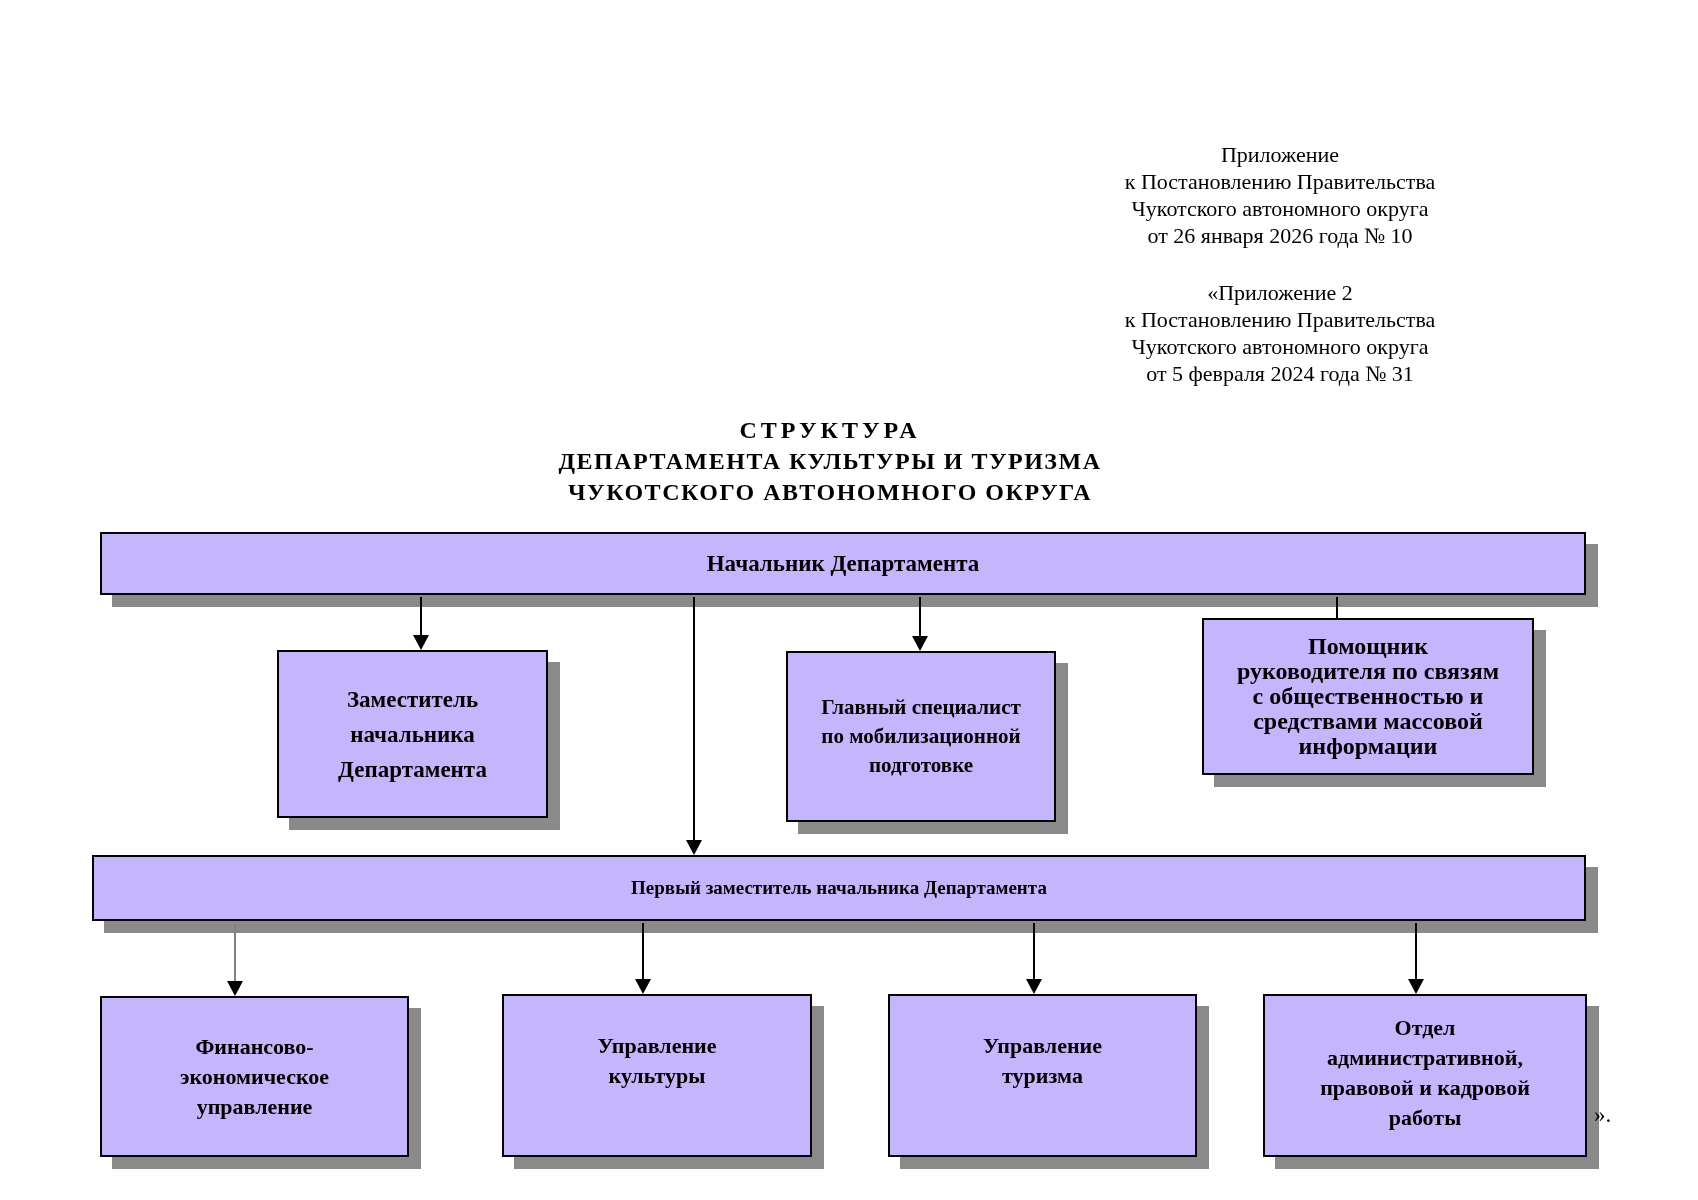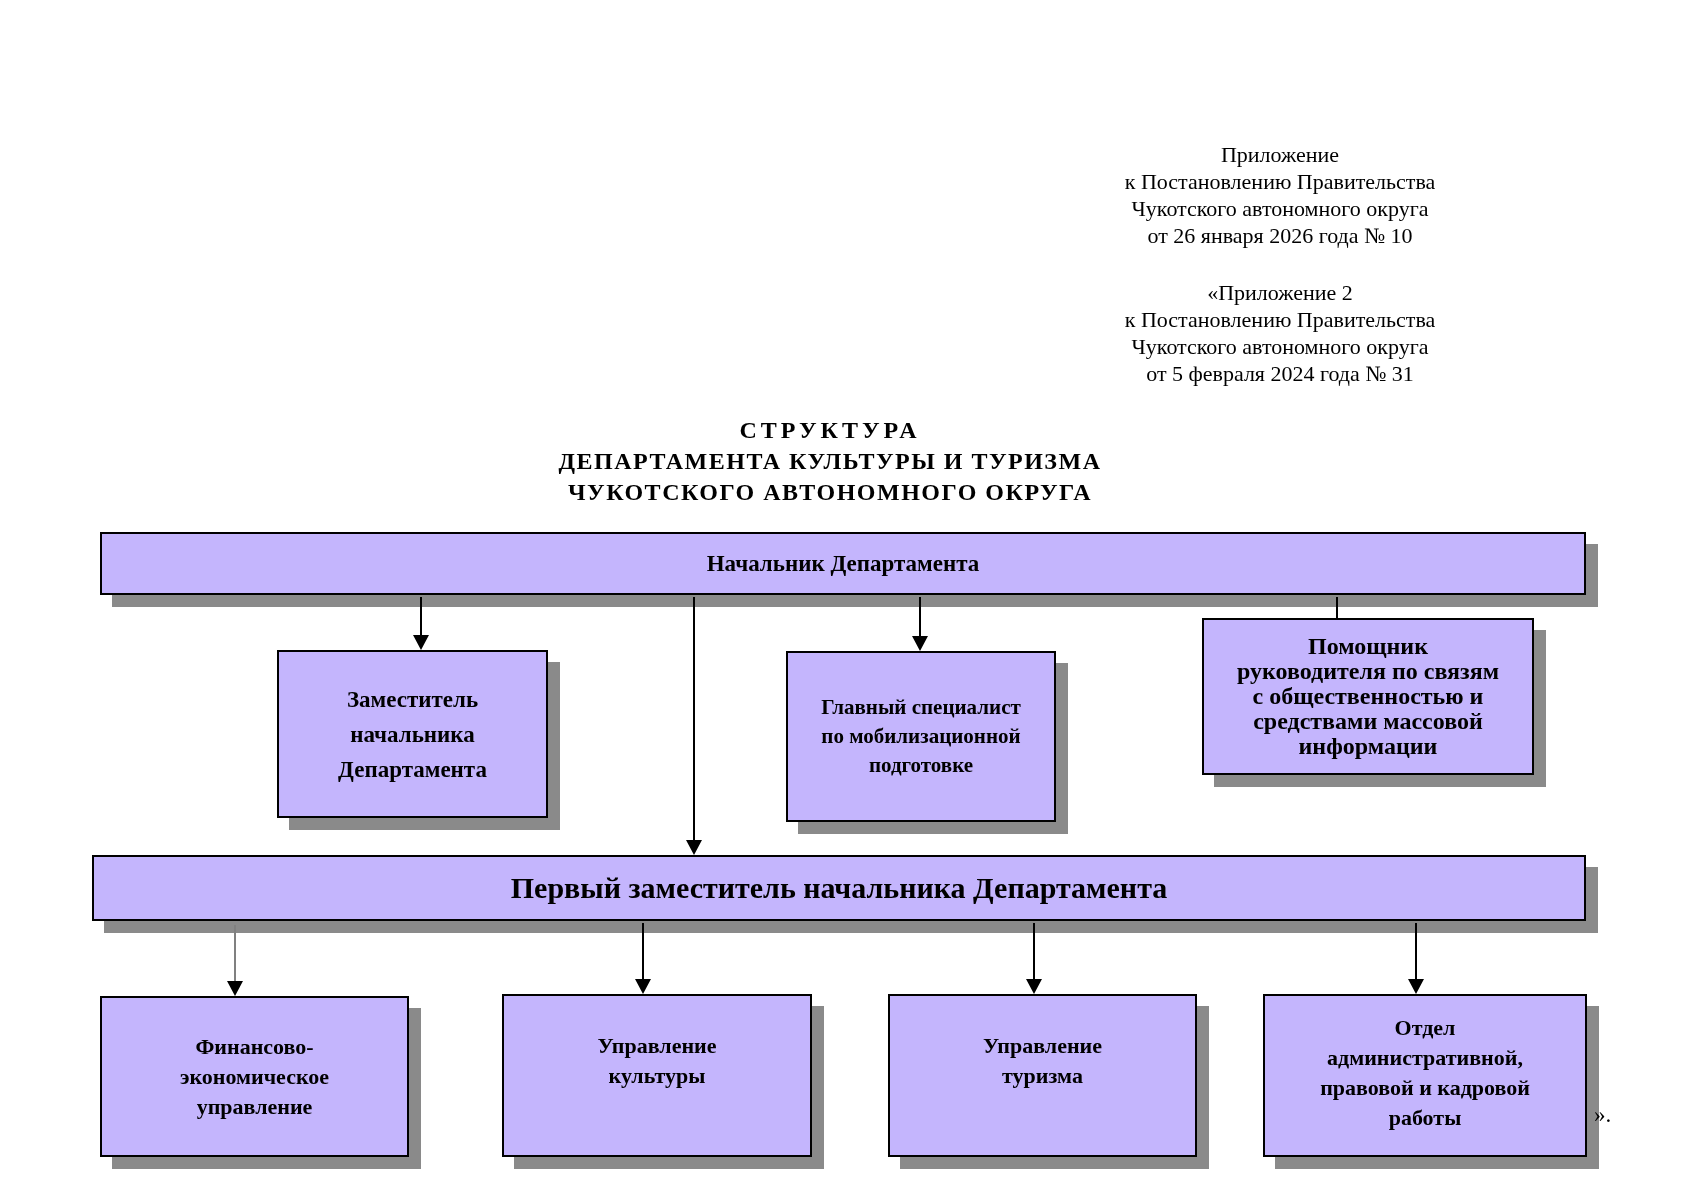--- a/index.html
+++ b/index.html
@@ -69,21 +69,21 @@
 <div class="obox" style="left:778px;top:651px;width:270px;height:171px;font-size:21px;line-height:29px;margin-left:8px;">Главный специалист
 по мобилизационной
 подготовке</div>
 
 <div class="obox" style="left:1202px;top:618px;width:332px;height:157px;font-size:24px;line-height:25px;">Помощник
 руководителя по связям
 с общественностью и
 средствами массовой
 информации</div>
 
-<div class="obox" style="left:92px;top:855px;width:1494px;height:66px;font-size:30px;">Первый заместитель начальника Департамента</div>
+<div class="obox" style="left:92px;top:855px;width:1494px;height:66px;font-size:19px;">Первый заместитель начальника Департамента</div>
 
 <div class="vline gray" style="left:234px;top:925px;height:57px;"></div>
 <div class="ahead" style="left:227px;top:981px;"></div>
 
 <div class="vline" style="left:642px;top:923px;height:57px;"></div>
 <div class="ahead" style="left:635px;top:979px;"></div>
 
 <div class="vline" style="left:1033px;top:923px;height:57px;"></div>
 <div class="ahead" style="left:1026px;top:979px;"></div>
 

